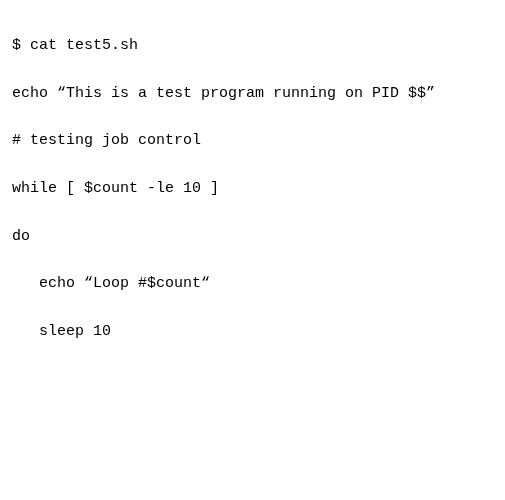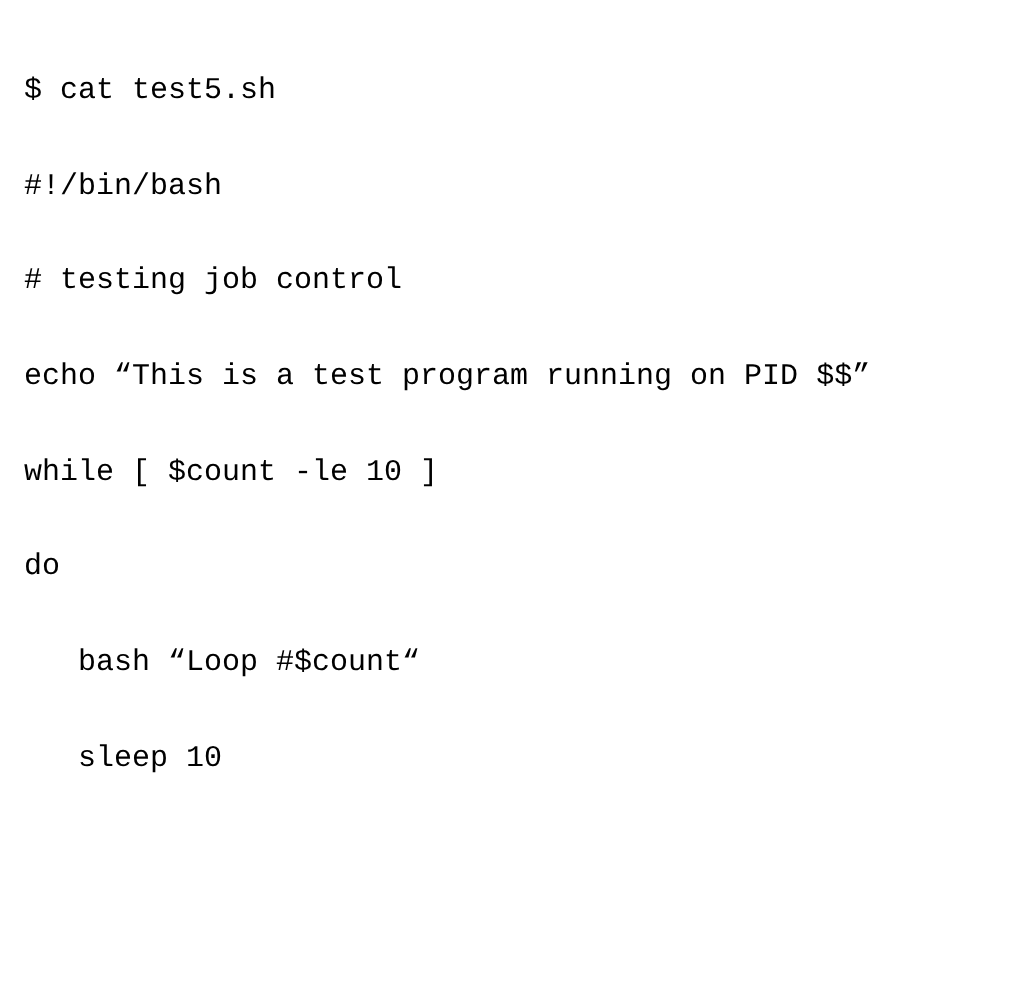--- a/index.html
+++ b/index.html
@@ -24,26 +24,25 @@
     .line {
       display: block;
       min-height: 1.59em;
     }
   </style>
 </head>
 <body>
 
 <div class="terminal">
 <span class="line">$ cat test5.sh</span>
-<span class="line">#!/bin/bash</span>
+<span class="line">echo “This is a test program running on PID $$”</span>
 <span class="line"># testing job control</span>
-<span class="line">echo “This is a test program running on PID $$”</span>
 <span class="line">while [ $count -le 10 ]</span>
 <span class="line">do</span>
-<span class="line">   bash “Loop #$count“</span>
+<span class="line">   echo “Loop #$count“</span>
 <span class="line">   sleep 10</span>
 
 
 
 
 
 
 
 
 

